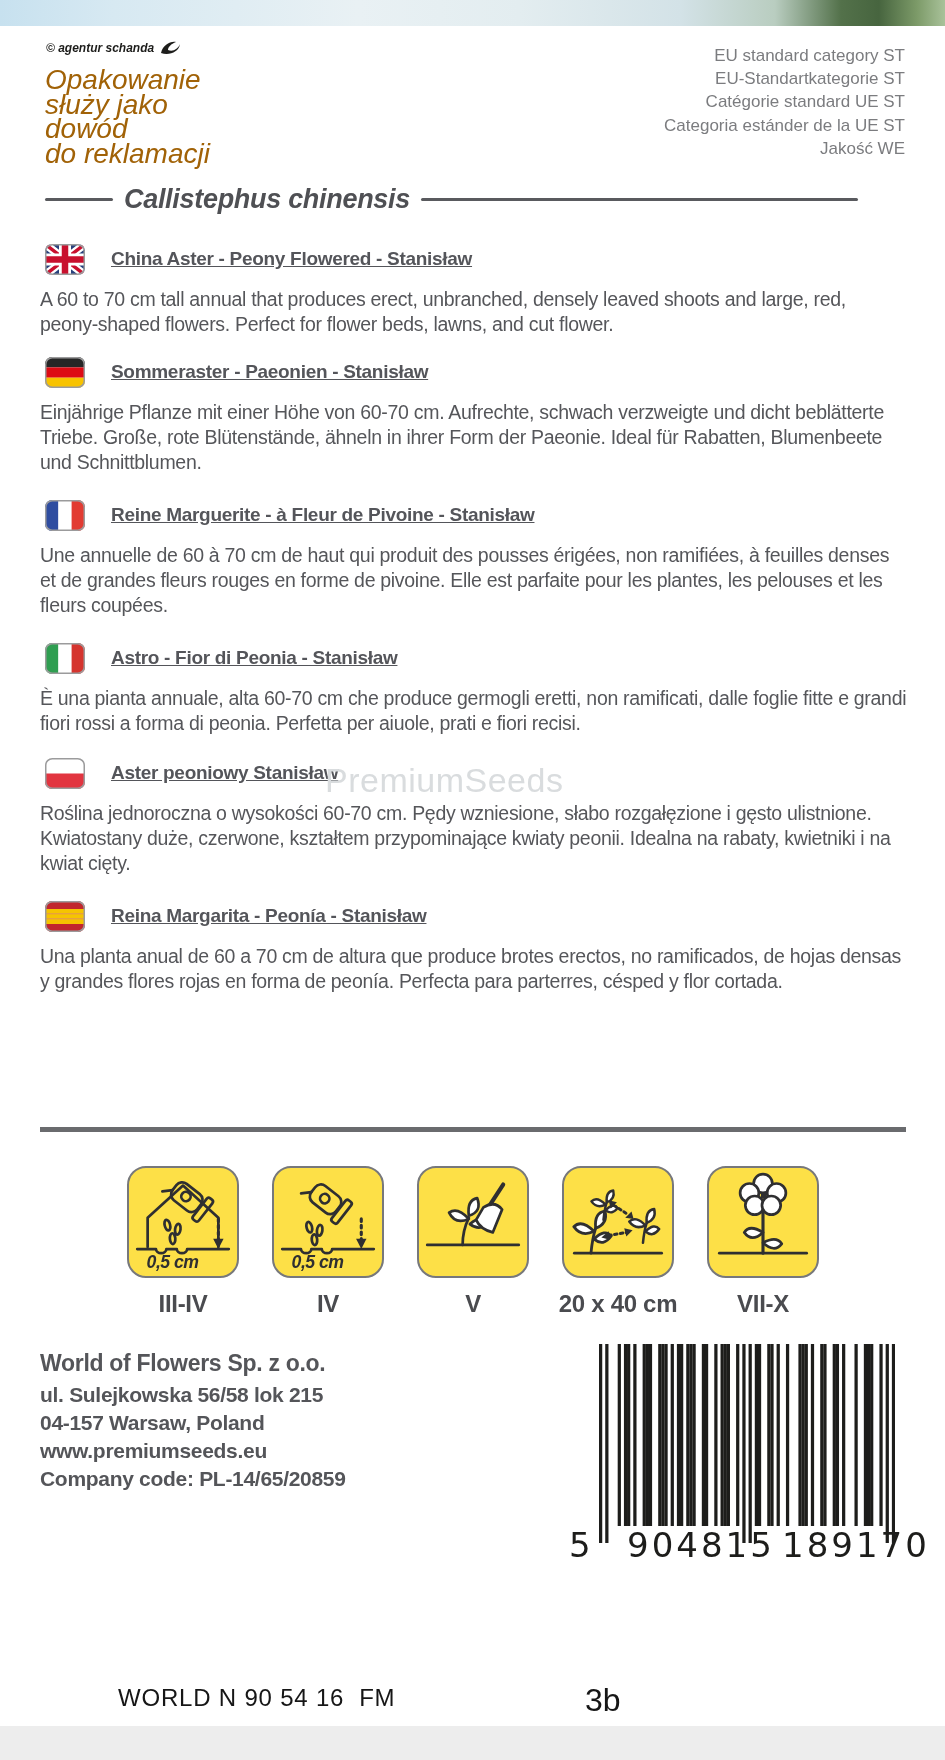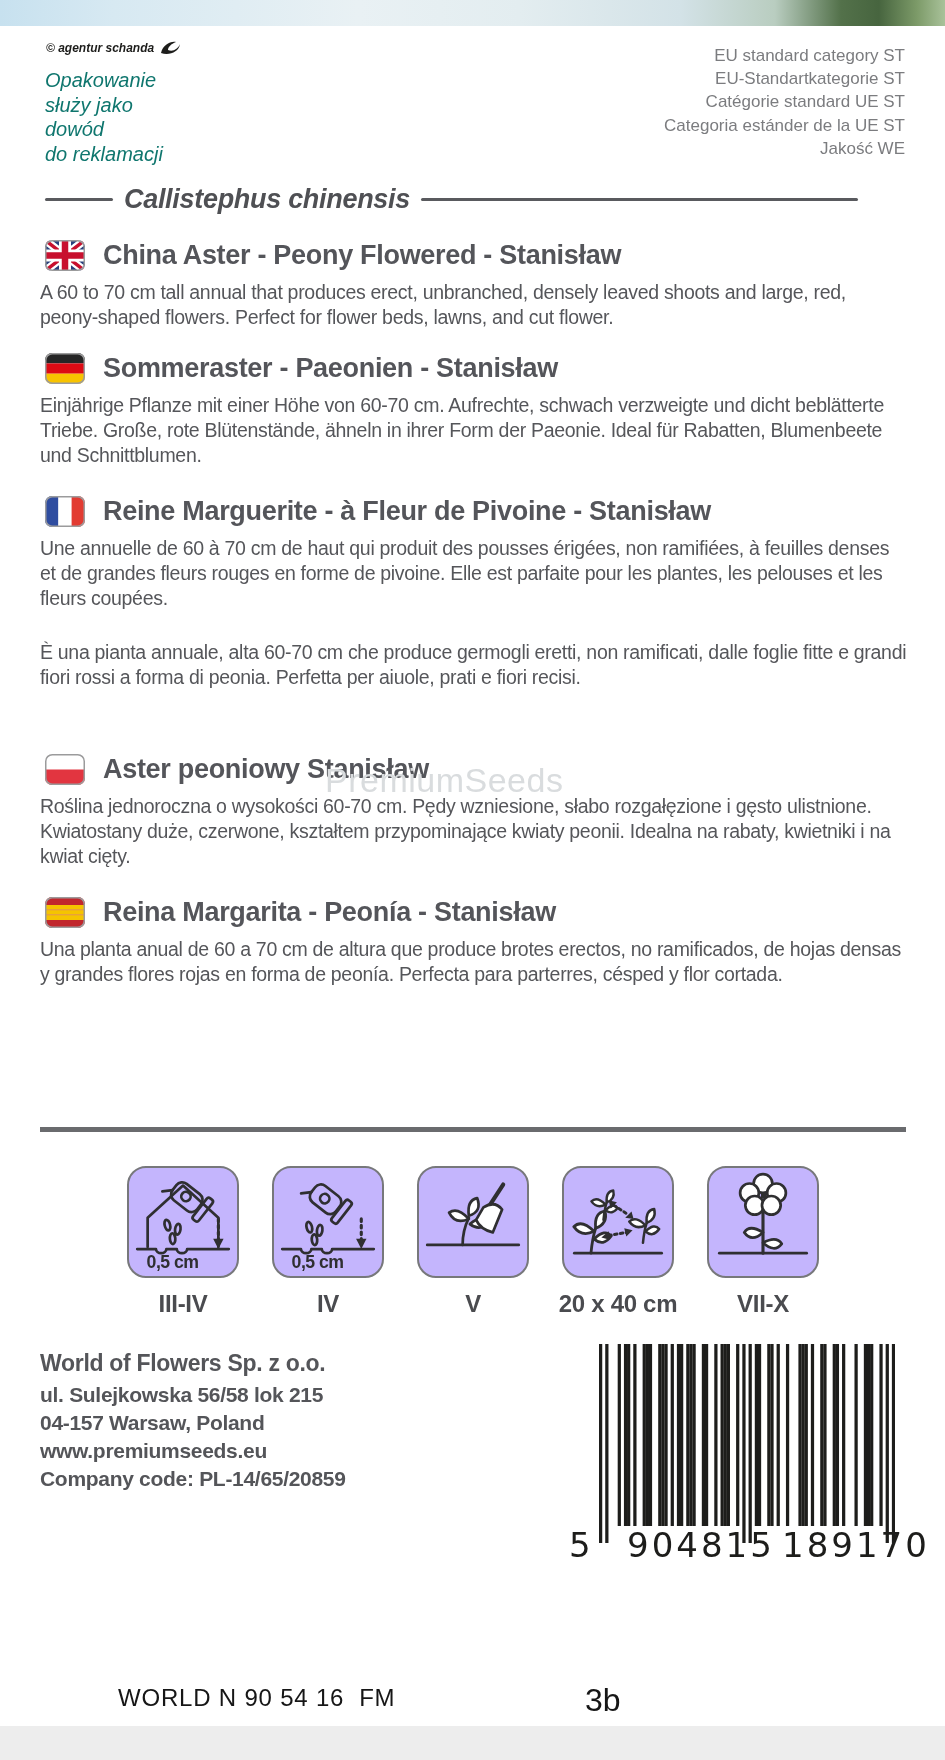--- a/index.html
+++ b/index.html
@@ -7,42 +7,42 @@
     position:relative;width:945px;height:1760px;background:#ffffff;overflow:hidden;
     font-family:"Liberation Sans",sans-serif;color:#55565a;
   }
   
   .photo-strip{
     position:absolute;left:0;top:0;width:945px;height:26px;
     background:linear-gradient(90deg,#c7e1ef 0%,#d7e9f2 12%,#e9f1f4 38%,#e3edf0 55%,#d3e2e7 72%,#b9cdc0 82%,#53714a 89%,#47653f 93%,#7c9a68 97%,#a9c29a 100%);
   }
   
   .copyright{position:absolute;left:46px;top:40px;font-size:12px;font-style:italic;font-weight:bold;color:#1d1d1b;display:flex;align-items:center;gap:6px;}
-  .claim-note{position:absolute;left:45px;top:68px;font-size:20px;font-style:italic;color:#0f766e;line-height:24.5px;}
+  .claim-note{position:absolute;left:45px;top:68px;font-size:28px;font-style:italic;color:#a16207;line-height:24.5px;}
   .eu-categories{position:absolute;right:40px;top:44px;text-align:right;font-size:17px;color:#7b7c7f;line-height:23.2px;}
   
   .title-row{position:absolute;left:45px;top:184px;width:813px;display:flex;align-items:center;gap:11px;}
   .title-row .rule{height:3.5px;background:#595a5e;border-radius:2px;}
   .rule-left{width:68px;flex:0 0 auto;}
   .rule-right{flex:1 1 auto;}
   .botanical{font-size:27px;font-weight:bold;font-style:italic;color:#4f5054;letter-spacing:-0.3px;white-space:nowrap;}
   
   .lang-sec{position:absolute;left:40px;width:868px;}
   .sec-head{display:flex;align-items:center;gap:14px;margin-left:5px;}
-  .sec-head h2{margin:4px;font-size:27px;font-weight:bold;color:#54555a;letter-spacing:-0.3px;white-space:nowrap;}
+  .sec-head h2{margin:12px;font-size:19px;font-weight:bold;color:#54555a;letter-spacing:-0.3px;white-space:nowrap;text-decoration:underline;}
   .flag{flex:0 0 auto;display:block;}
   .lang-sec p{margin:5px 0 0 0;font-size:19.5px;line-height:25px;color:#55565a;letter-spacing:-0.3px;}
   .sec-en{top:236px;} .sec-de{top:349px;} .sec-fr{top:492px;} .sec-it{top:635px;} .sec-pl{top:750px;} .sec-es{top:893px;}
   .watermark{position:absolute;left:325px;top:761px;font-size:34px;color:#d9dcde;letter-spacing:0.5px;}
   
   .separator{position:absolute;left:40px;top:1127px;width:866px;height:5px;background:#6a6b6e;}
   
   .icons-row{position:absolute;left:127px;top:1166px;display:flex;gap:33px;}
   .icon-cell{width:112px;display:flex;flex-direction:column;align-items:center;}
-  .icon-box{width:112px;height:112px;border:2.5px solid #77787b;border-radius:19px;box-sizing:border-box;display:flex;align-items:center;justify-content:center;background:#c4b5fd;}
+  .icon-box{width:112px;height:112px;border:2.5px solid #77787b;border-radius:19px;box-sizing:border-box;display:flex;align-items:center;justify-content:center;background:#fde047;font-style:italic;}
   .icon-label{margin-top:12px;font-size:24px;font-weight:bold;color:#4a4b4f;white-space:nowrap;letter-spacing:-0.3px;}
   .pic{stroke:#2f2f31;fill:none;stroke-width:2.6;stroke-linecap:round;stroke-linejoin:round;}
   .pic .fillme{fill:#2f2f31;stroke:none;}
   .pic .whitefill{fill:#ffffff;}
   .icon-depth{font-family:"Liberation Sans",sans-serif;font-size:17px;font-weight:bold;fill:#2f2f31;stroke:none;letter-spacing:-0.5px;}
   
   .producer{position:absolute;left:40px;top:1350px;color:#545559;}
   .producer .name{font-size:23px;font-weight:bold;margin:0 0 4px 0;letter-spacing:-0.3px;}
   .producer .line{font-size:21px;font-weight:bold;line-height:28px;letter-spacing:-0.3px;}
   
@@ -147,20 +147,36 @@
           <rect x="26.6" width="13.4" height="31" fill="#e23b32"></rect>
         </g>
         <rect x="0.75" y="0.75" width="38.5" height="29.5" rx="6.5" fill="none" stroke="#9b9b9c" stroke-width="1.5"></rect>
       </svg>
       <h2>Reine Marguerite - à Fleur de Pivoine - Stanisław</h2>
     </div>
     <p>Une annuelle de 60 à 70 cm de haut qui produit des pousses érigées, non ramifiées, à feuilles denses et de grandes fleurs rouges en forme de pivoine. Elle est parfaite pour les plantes, les pelouses et les fleurs coupées.</p>
   </section>
 
   <section class="lang-sec sec-it">
+    <div class="sec-head">
+      <svg class="flag" width="40" height="31" viewBox="0 0 40 31">
+        <defs>
+            <clipPath id="fit">
+              <rect width="40" height="31" rx="7"></rect>
+            </clipPath>
+          </defs>
+        <g clip-path="url(#fit)">
+          <rect width="13.4" height="31" fill="#2f9e51"></rect>
+          <rect x="13.4" width="13.2" height="31" fill="#ffffff"></rect>
+          <rect x="26.6" width="13.4" height="31" fill="#d5342e"></rect>
+        </g>
+        <rect x="0.75" y="0.75" width="38.5" height="29.5" rx="6.5" fill="none" stroke="#9b9b9c" stroke-width="1.5"></rect>
+      </svg>
+      <h2>Astro - Fior di Peonia - Stanisław</h2>
+    </div>
     <p>È una pianta annuale, alta 60-70 cm che produce germogli eretti, non ramificati, dalle foglie fitte e grandi fiori rossi a forma di peonia. Perfetta per aiuole, prati e fiori recisi.</p>
   </section>
 
   <section class="lang-sec sec-pl">
     <div class="sec-head">
       <svg class="flag" width="40" height="31" viewBox="0 0 40 31">
         <defs>
             <clipPath id="fpl">
               <rect width="40" height="31" rx="7"></rect>
             </clipPath>

